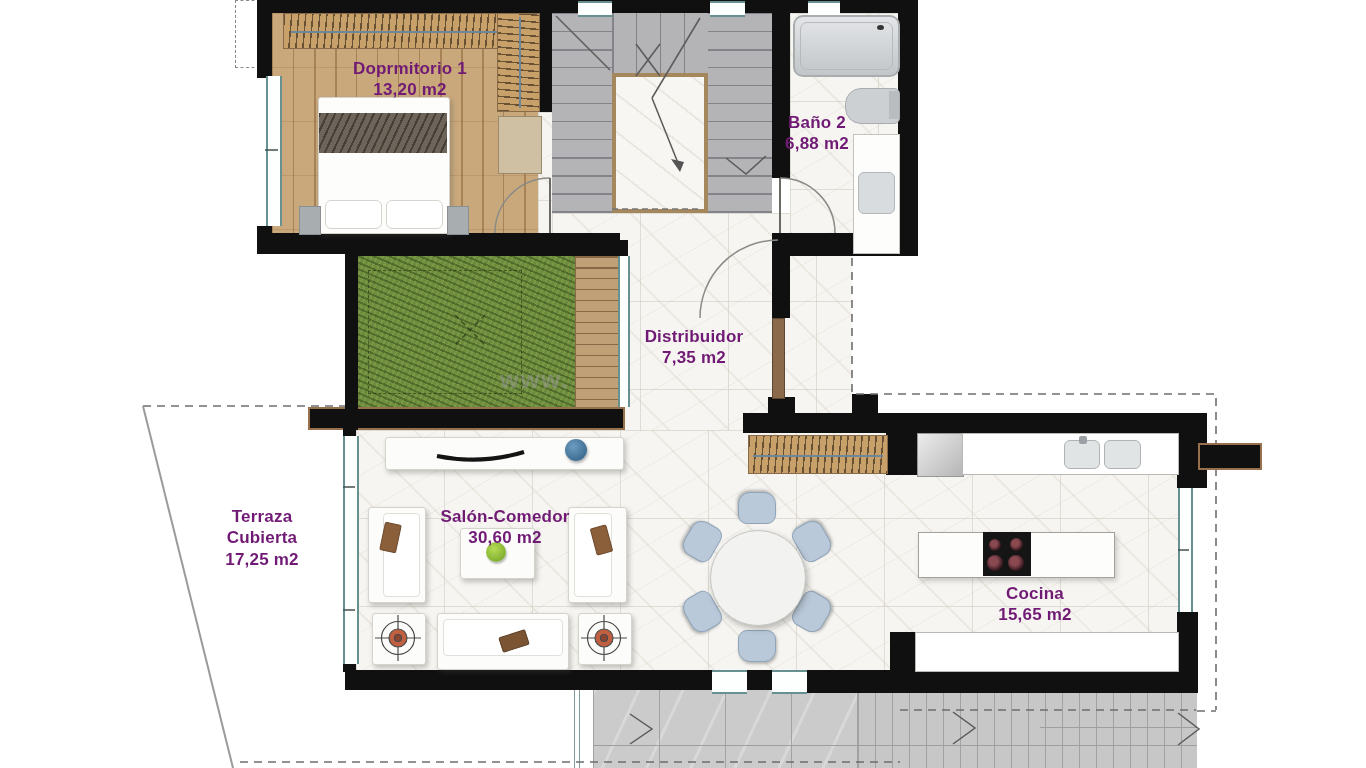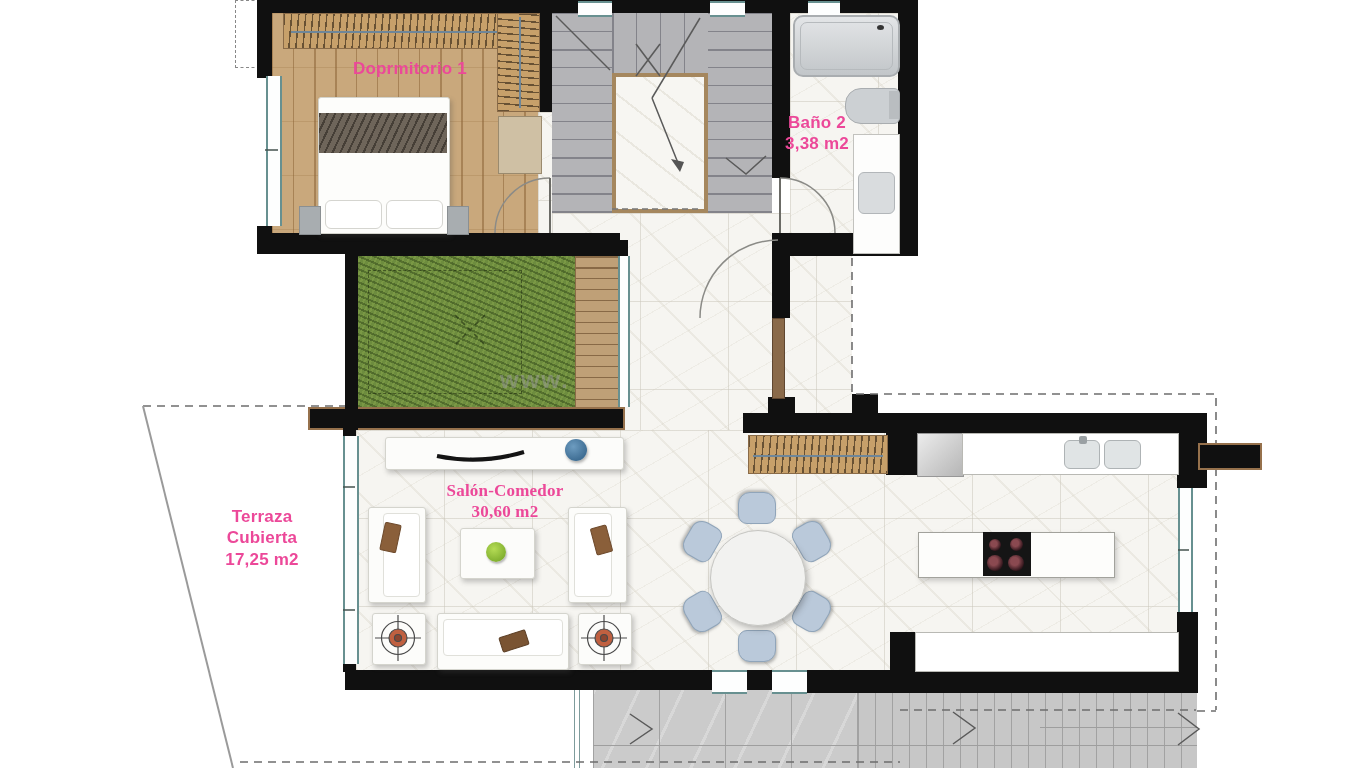--- a/index.html
+++ b/index.html
@@ -39,21 +39,21 @@
   .deck-gray-tiles{background-color:#cbcbcb;
     background-image:repeating-linear-gradient(to right, #a2a2a2 0 1px, transparent 1px 66px),
                      repeating-linear-gradient(115deg, rgba(255,255,255,.25) 0 3px, transparent 3px 40px);}
   .deck-gray-planks{background-color:#c7c7c7;
     background-image:repeating-linear-gradient(to right, #a2a2a2 0 1px, transparent 1px 17px);}
   .furn{position:absolute;background:#fcfcfa;border:1px solid #d4d4cd;border-radius:3px;
         box-shadow:2px 3px 5px rgba(70,70,70,.3);}
   .seat{position:absolute;border:1px solid #e0e0da;border-radius:4px;background:#ffffff;}
   .chair{position:absolute;width:36px;height:30px;background:#bac9da;border:1px solid #90a5ba;
          border-radius:9px 9px 12px 12px;box-shadow:1px 2px 3px rgba(60,60,60,.35);}
-  .label{position:absolute;font-size:17px;font-weight:600;color:#ec4899;text-align:center;
+  .label{position:absolute;font-size:17px;font-weight:600;color:#701a75;text-align:center;
          line-height:1.25;letter-spacing:.2px;z-index:60;}
   .wm{position:absolute;font-size:24px;font-weight:600;color:#9a9a9a;opacity:.5;letter-spacing:2px;z-index:55;}
   svg.ovl{position:absolute;left:0;top:0;z-index:40;pointer-events:none;}
   .arc{stroke:#8b8b87;stroke-width:1.5;fill:none;}
   .leaf{stroke:#6b6b66;stroke-width:2;}
   .thin{stroke:#5a5a5a;stroke-width:1.5;fill:none;}
   .dash{stroke:#777;stroke-width:1.5;stroke-dasharray:6 4;}
   .dash2{stroke:#6e6e6e;stroke-width:1.6;stroke-dasharray:8 6;fill:none;}
   .dashg{stroke:rgba(35,50,18,.65);stroke-width:1.5;stroke-dasharray:5 4;}
   .cross line{stroke:#4a4a4a;stroke-width:1.2;}
@@ -238,29 +238,38 @@
       <circle r="16.5" fill="none"></circle>
         <circle r="9" fill="#c06040" stroke="#7e3f28"></circle>
         <circle r="3.5" fill="#8c4530" stroke="none"></circle>
     </g>
 
     <path d="M265,150 h13 M343,487 h12 M343,610 h12 M1178,550 h11" stroke="#44534f" stroke-width="1.5"></path>
   </svg>
 
   <div class="label" style="left:310px;top:58px;width:200px;">
     <div>Doprmitorio 1</div>
+    <div>13,20 m2</div>
   </div>
   <div class="label" style="left:762px;top:112px;width:110px;">
     <div>Baño 2</div>
-    <div>3,38 m2</div>
+    <div>6,88 m2</div>
+  </div>
+  <div class="label" style="left:599px;top:326px;width:190px;">
+    <div>Distribuidor</div>
+    <div>7,35 m2</div>
   </div>
   <div class="label" style="left:207px;top:506px;width:110px;">
     <div>Terraza Cubierta</div>
     <div>17,25 m2</div>
   </div>
-  <div class="label" style="left:395px;top:480px;width:220px;font-family:Liberation Serif, serif;">
+  <div class="label" style="left:395px;top:506px;width:220px;">
     <div>Salón-Comedor</div>
     <div>30,60 m2</div>
   </div>
+  <div class="label" style="left:950px;top:583px;width:170px;">
+    <div>Cocina</div>
+    <div>15,65 m2</div>
+  </div>
 
   <div class="wm" style="left:500px;top:366px;">www.</div>
 
 </div>
 
 </body></html>

